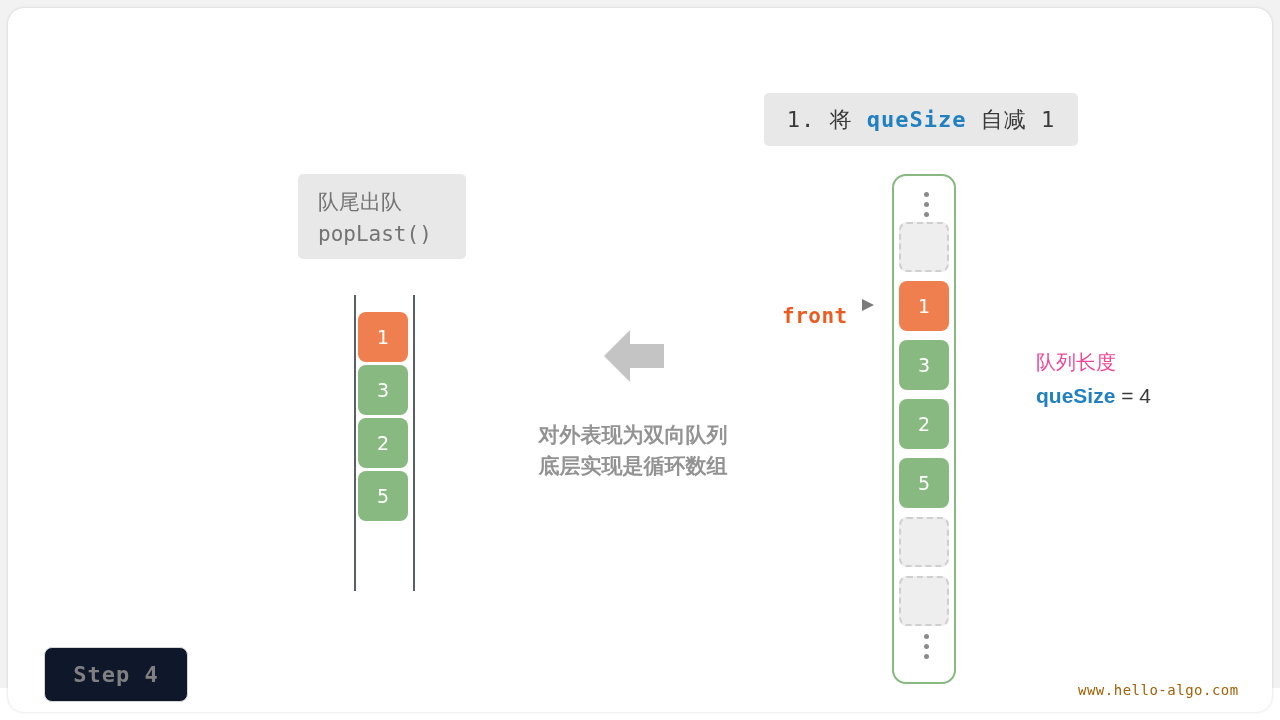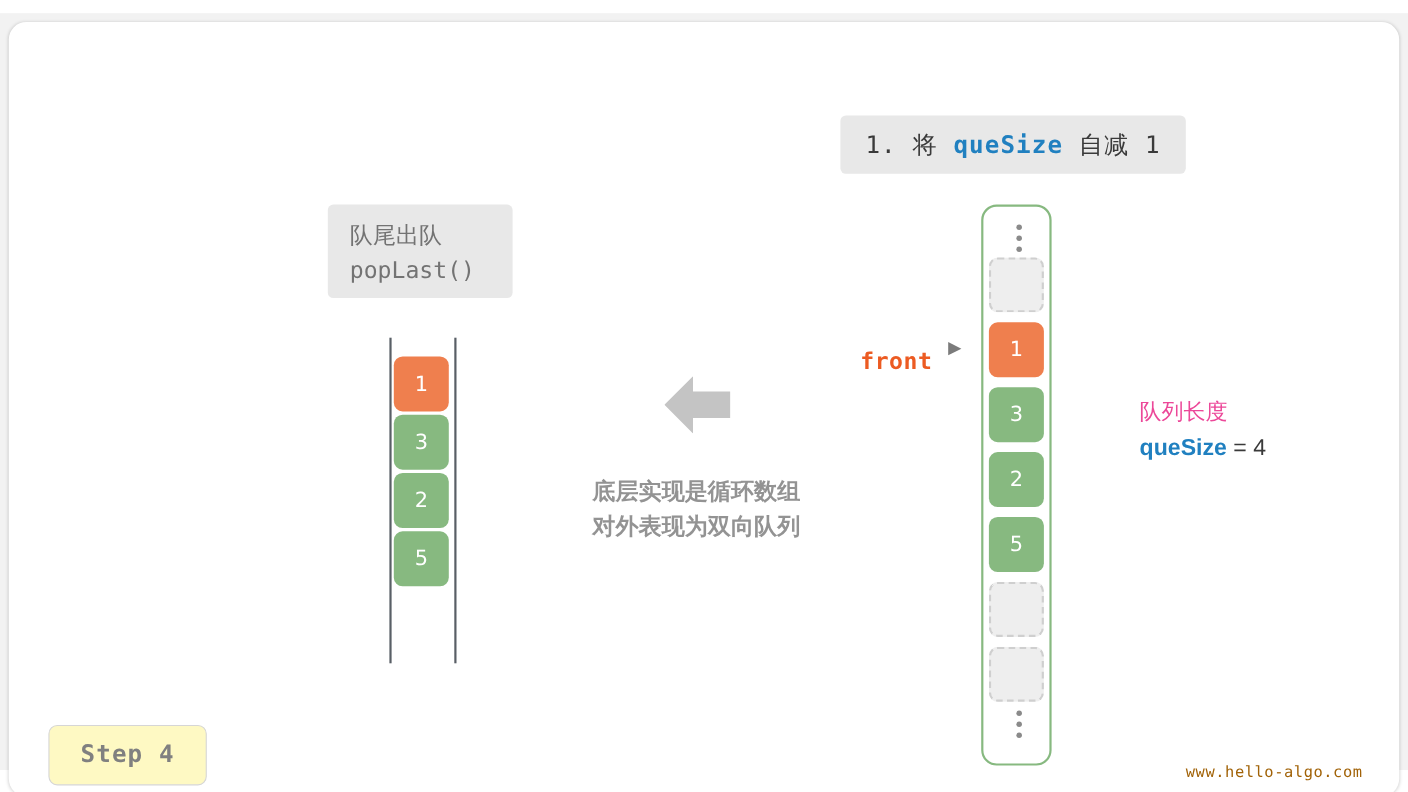--- a/index.html
+++ b/index.html
@@ -11,21 +11,20 @@
     width: 1280px;
     height: 720px;
     font-family: "Liberation Sans", "DejaVu Sans", sans-serif;
     overflow: hidden;
   }
   #canvas {
     position: relative;
     width: 1280px;
     height: 688px;
     background: #f2f2f2;
-    margin-top: 12px;
   }
   .card {
     position: absolute;
     left: 8px;
     top: 8px;
     width: 1264px;
     height: 704px;
     background: #ffffff;
     border-radius: 16px;
     box-shadow: 0 0 3px rgba(0,0,0,0.16);
@@ -203,21 +202,21 @@
 
   
   .step-badge {
     position: absolute;
     left: 36px;
     top: 639px;
     width: 144px;
     height: 55px;
     border: 1px solid #d6d6d6;
     border-radius: 8px;
-    background: #fef9c3;
+    background: #0f172a;
     display: flex;
     align-items: center;
     justify-content: center;
     font-family: "DejaVu Sans Mono", monospace;
     font-size: 22px;
     font-weight: bold;
     color: #808080;
     letter-spacing: 1px;
     box-sizing: border-box;
   }
@@ -254,22 +253,22 @@
     <div class="cell orange" style="left:350px; top:304px;">1</div>
     <div class="cell green" style="left:350px; top:357px;">3</div>
     <div class="cell green" style="left:350px; top:410px;">2</div>
     <div class="cell green" style="left:350px; top:463px;">5</div>
 
     <svg class="big-arrow" viewBox="0 0 60 52">
       <polygon points="0,26 26,0 26,14 60,14 60,38 26,38 26,52" fill="#c4c4c4"></polygon>
     </svg>
 
     <div class="note">
+      <div>对外表现为双向队列</div>
       <div>底层实现是循环数组</div>
-      <div>对外表现为双向队列</div>
     </div>
 
     <div class="front-label">front</div>
     <div class="front-arrow"></div>
 
     <div class="array-container">
       <div class="dots dots-top">
         <span></span>
           <span></span>
           <span></span>

